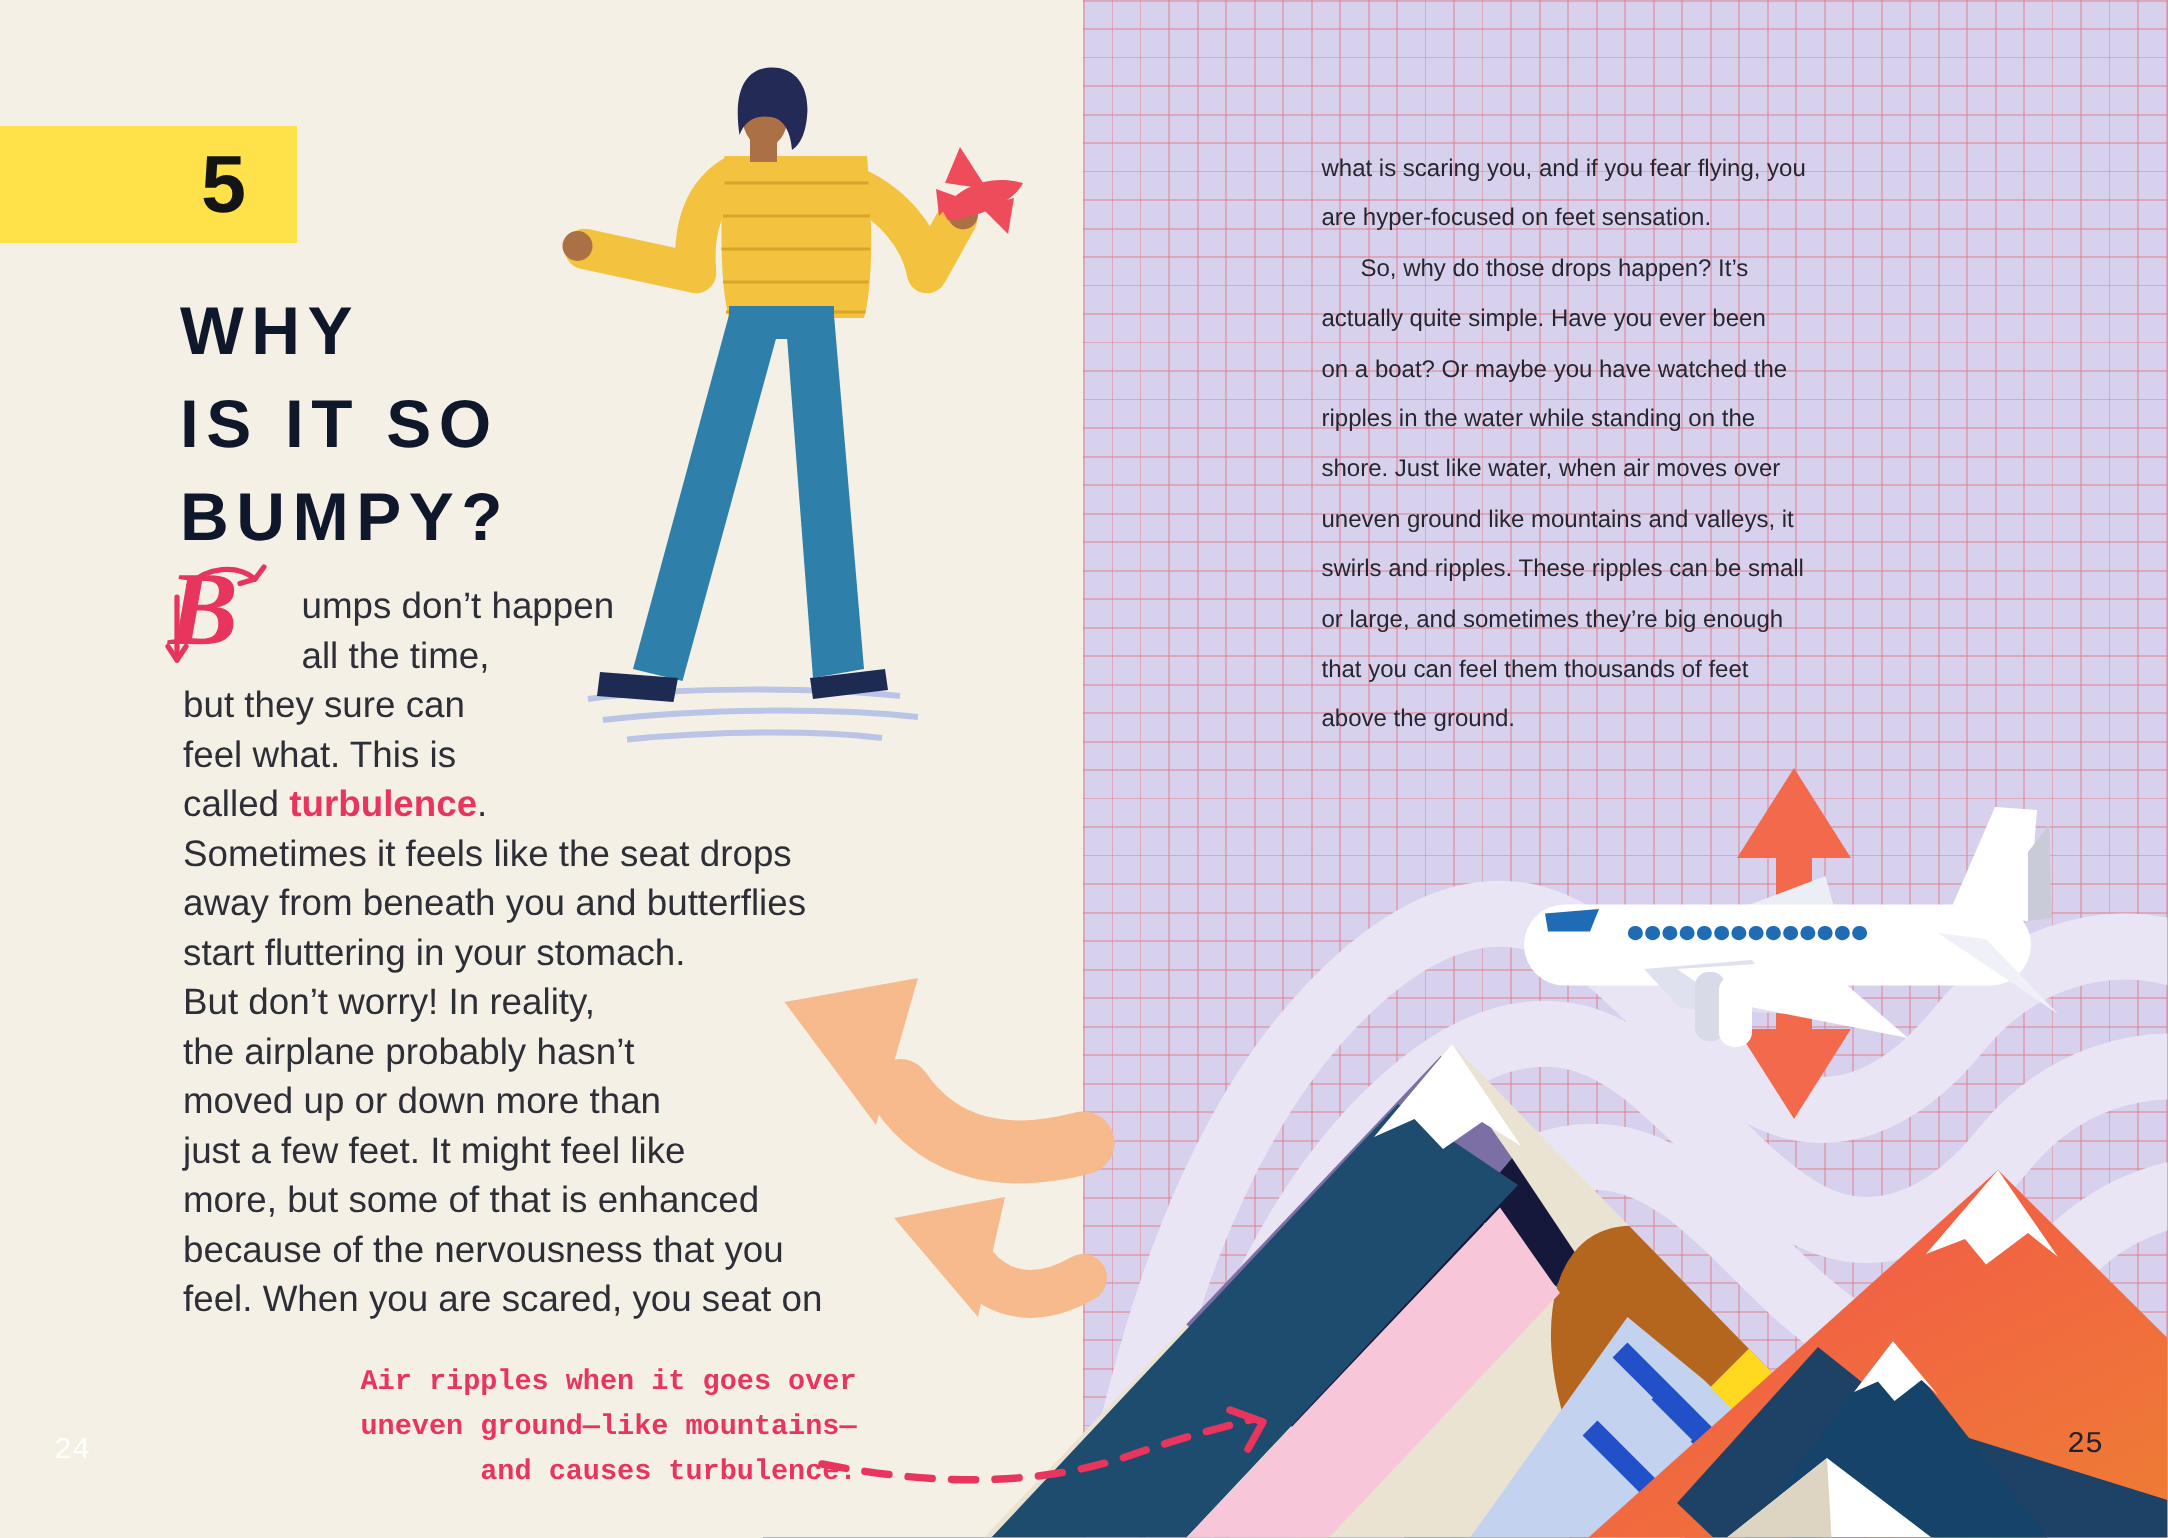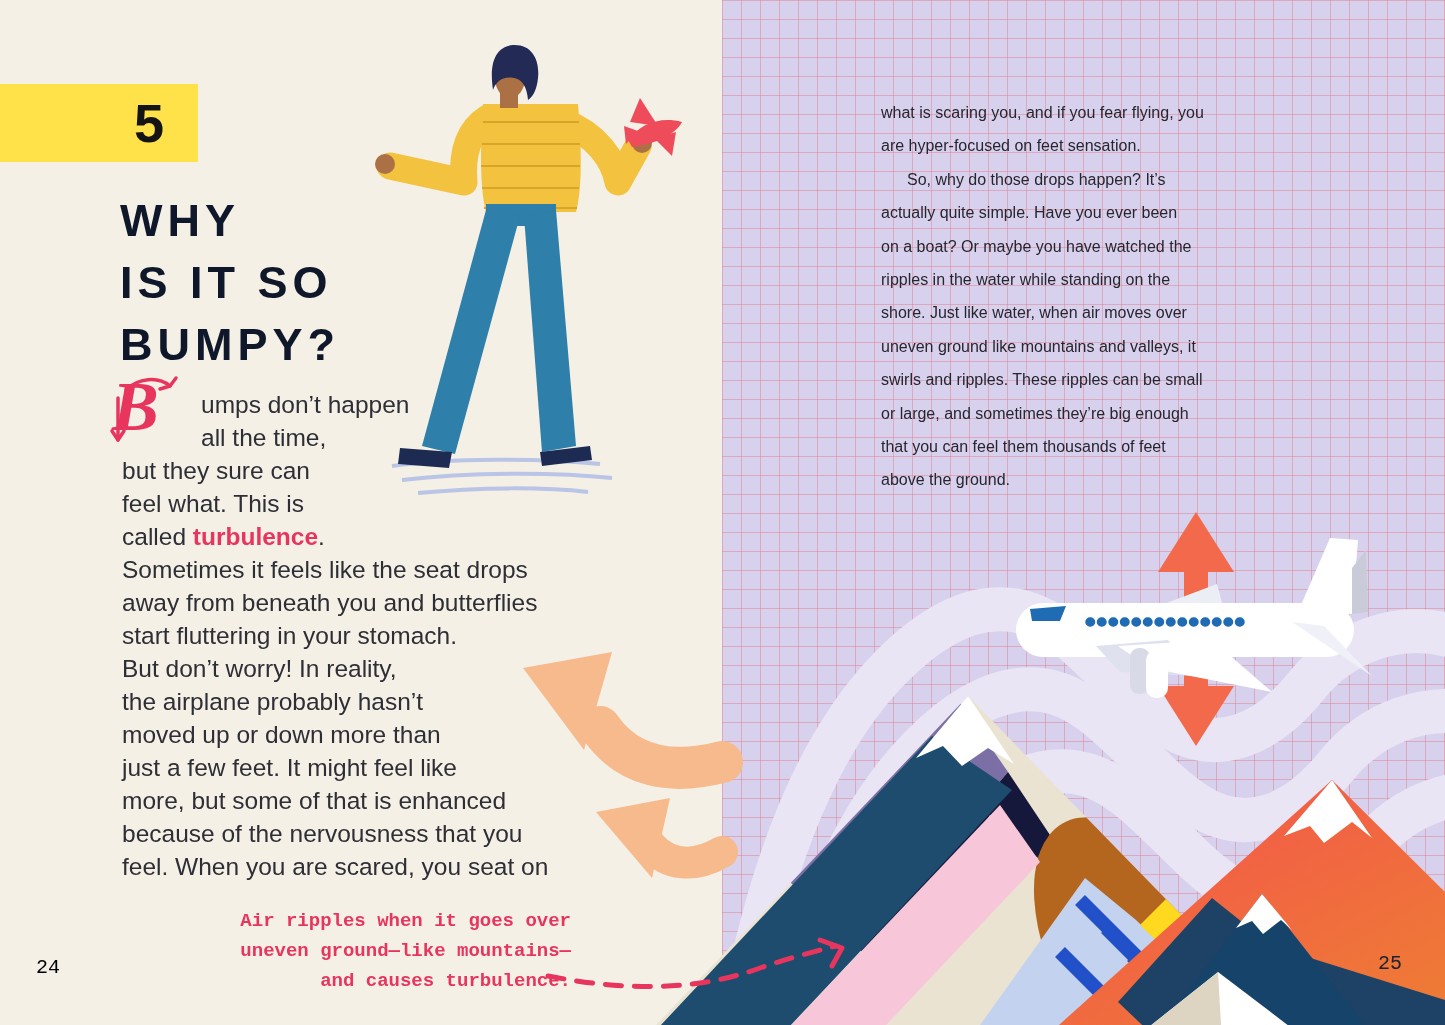--- a/index.html
+++ b/index.html
@@ -14,21 +14,21 @@
   .chapter-box{left:0;top:84px;width:198px;height:78px;background:#ffe14a;display:flex;align-items:center;justify-content:flex-end;padding-right:34px;box-sizing:border-box;}
   .chapter-box span{font-size:54px;font-weight:800;color:#141414;}
   .title{left:120px;top:190px;color:#0f172a;font-weight:800;font-size:45px;line-height:62px;letter-spacing:5px;}
   .dropcap{left:112px;top:372px;font-family:"Liberation Serif",serif;font-style:italic;font-weight:700;font-size:70px;color:#e8355e;line-height:70px;}
   .body-left{left:122px;top:388px;width:485px;color:#2e2e36;font-size:24.5px;line-height:33px;}
   .body-left .ind{padding-left:60px;margin-left:19px;}
   .hl{color:#e8355e;font-weight:700;}
   .caption{left:193px;top:906px;width:378px;text-align:right;font-family:"Liberation Mono",monospace;font-weight:700;font-size:19px;line-height:30px;color:#e8355e;}
   .body-right{left:845px;top:96px;width:580px;color:#27262e;font-size:16px;line-height:33.4px;margin-left:36px;}
   .body-right .ind{padding-left:26px;}
-  .pagenum{font-family:"Liberation Mono",monospace;font-size:20px;color:#000000;}
+  .pagenum{font-family:"Liberation Mono",monospace;font-size:20px;color:#ffffff;}
   .pn-left{left:36px;top:956px;}
   .pn-right{left:1378px;top:952px;color:#1c2230;}
 </style>
 </head>
 <body>
 
 <div class="spread">
   <div class="page-left"></div>
   <div class="page-right"></div>
 

